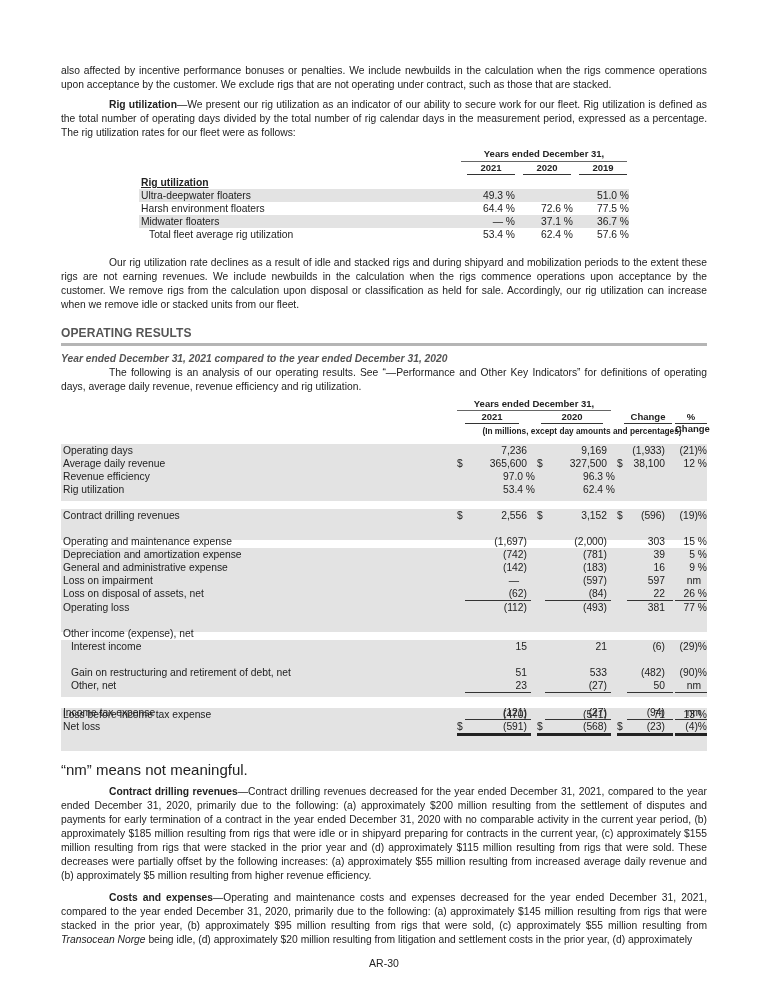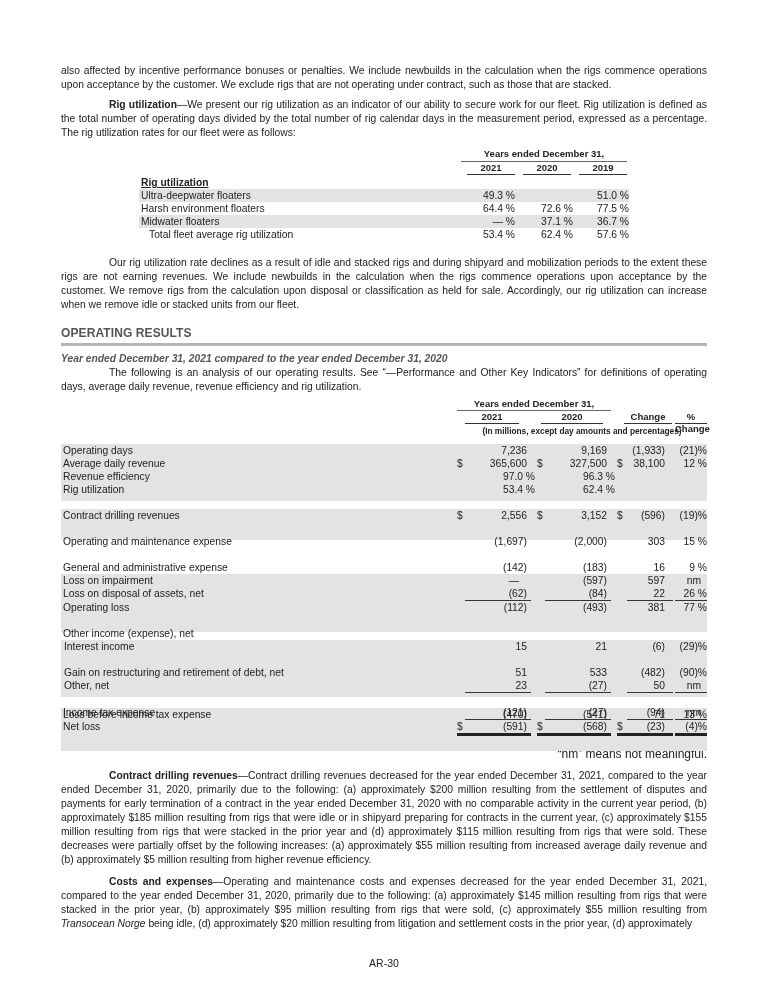--- a/index.html
+++ b/index.html
@@ -27,39 +27,39 @@
 
   
   .sec-hdr { font-weight: bold; font-size: 12px; color: #555; letter-spacing: 0.1px; padding-bottom: 3px; border-bottom: 3px solid #b5b5b5; margin-top: 14px; }
   .sub-hdr { font-style: italic; font-weight: bold; color: #555; margin-top: 6px; }
 
   
   .optbl { position: relative; height: 360px; margin-top: 4px; }
   .op-row { position: absolute; left: 0; width: 646px; height: 31px; line-height: 13px; }
   .op-row.shade { background: #e3e3e3; }
   .op-row .lbl { position: absolute; left: 2px; }
-  .op-row .lbl.ind { left: 3px; }
+  .op-row .lbl.ind { left: 10px; }
   .cell { position: absolute; height: 13px; }
   .cell .d { position: absolute; left: 0; }
   .cell .n { position: absolute; right: 0; }
   .c1 { left: 396px; width: 74px; }
   .c2 { left: 476px; width: 74px; }
   .c3 { left: 556px; width: 56px; }
   .c4 { left: 614px; width: 32px; }
   .c1 .n, .c2 .n { right: 4px; }
   .c3 .n { right: 8px; }
   .c4 .n { right: 0px; }
   .bl { border-bottom: 1px solid #333; }
   .dbl { border-bottom: 3px solid #222; }
   .op-hdr-top { position: absolute; left: 396px; width: 154px; text-align: center; font-weight: bold; font-size: 9.5px; border-bottom: 1px solid #666; top: 0; height: 12px; line-height: 12px; }
   .op-yr { position: absolute; top: 13px; text-align: center; font-weight: bold; font-size: 9.5px; border-bottom: 1px solid #333; height: 12px; line-height: 12px; }
   .op-note { position: absolute; top: 26px; left: 396px; width: 250px; text-align: center; font-weight: bold; font-size: 8.3px; }
 
   .footrule { width: 158px; border-top: 1px solid #222; margin-top: 6px; }
-  .footnote { font-size: 12px; margin-top: 0; text-align: right; }
+  .footnote { font-size: 15px; margin-top: 16px; }
   .pagenum { position: absolute; top: 956px; left: 0; width: 768px; text-align: center; font-size: 10.5px; }
 </style>
 </head>
 <body>
 
 <div class="page">
 
   <p>also affected by incentive performance bonuses or penalties.  We include newbuilds in the calculation when the rigs commence operations upon acceptance by the customer.  We exclude rigs that are not operating under contract, such as those that are stacked.</p>
   <div class="gap6"></div>
   <p class="indent"><b>Rig utilization</b><span>—We present our rig utilization as an indicator of our ability to secure work for our fleet.  Rig utilization is defined as the total number of operating days divided by the total number of rig calendar days in the measurement period, expressed as a percentage.  The rig utilization rates for our fleet were as follows:</span></p>
@@ -201,20 +201,35 @@
           <span class="n">(2,000)</span>
         </span>
       <span class="cell c3">
           <span class="n">303</span>
         </span>
       <span class="cell c4">
           <span class="n">15 %</span>
         </span>
     </div>
 
+    <div class="op-row shade" style="top:150px;">
+      <span class="lbl">Depreciation and amortization expense</span>
+      <span class="cell c1">
+          <span class="n">(742)</span>
+        </span>
+      <span class="cell c2">
+          <span class="n">(781)</span>
+        </span>
+      <span class="cell c3">
+          <span class="n">39</span>
+        </span>
+      <span class="cell c4">
+          <span class="n">5 %</span>
+        </span>
+    </div>
 
     <div class="op-row" style="top:163px;">
       <span class="lbl">General and administrative expense</span>
       <span class="cell c1">
           <span class="n">(142)</span>
         </span>
       <span class="cell c2">
           <span class="n">(183)</span>
         </span>
       <span class="cell c3">

